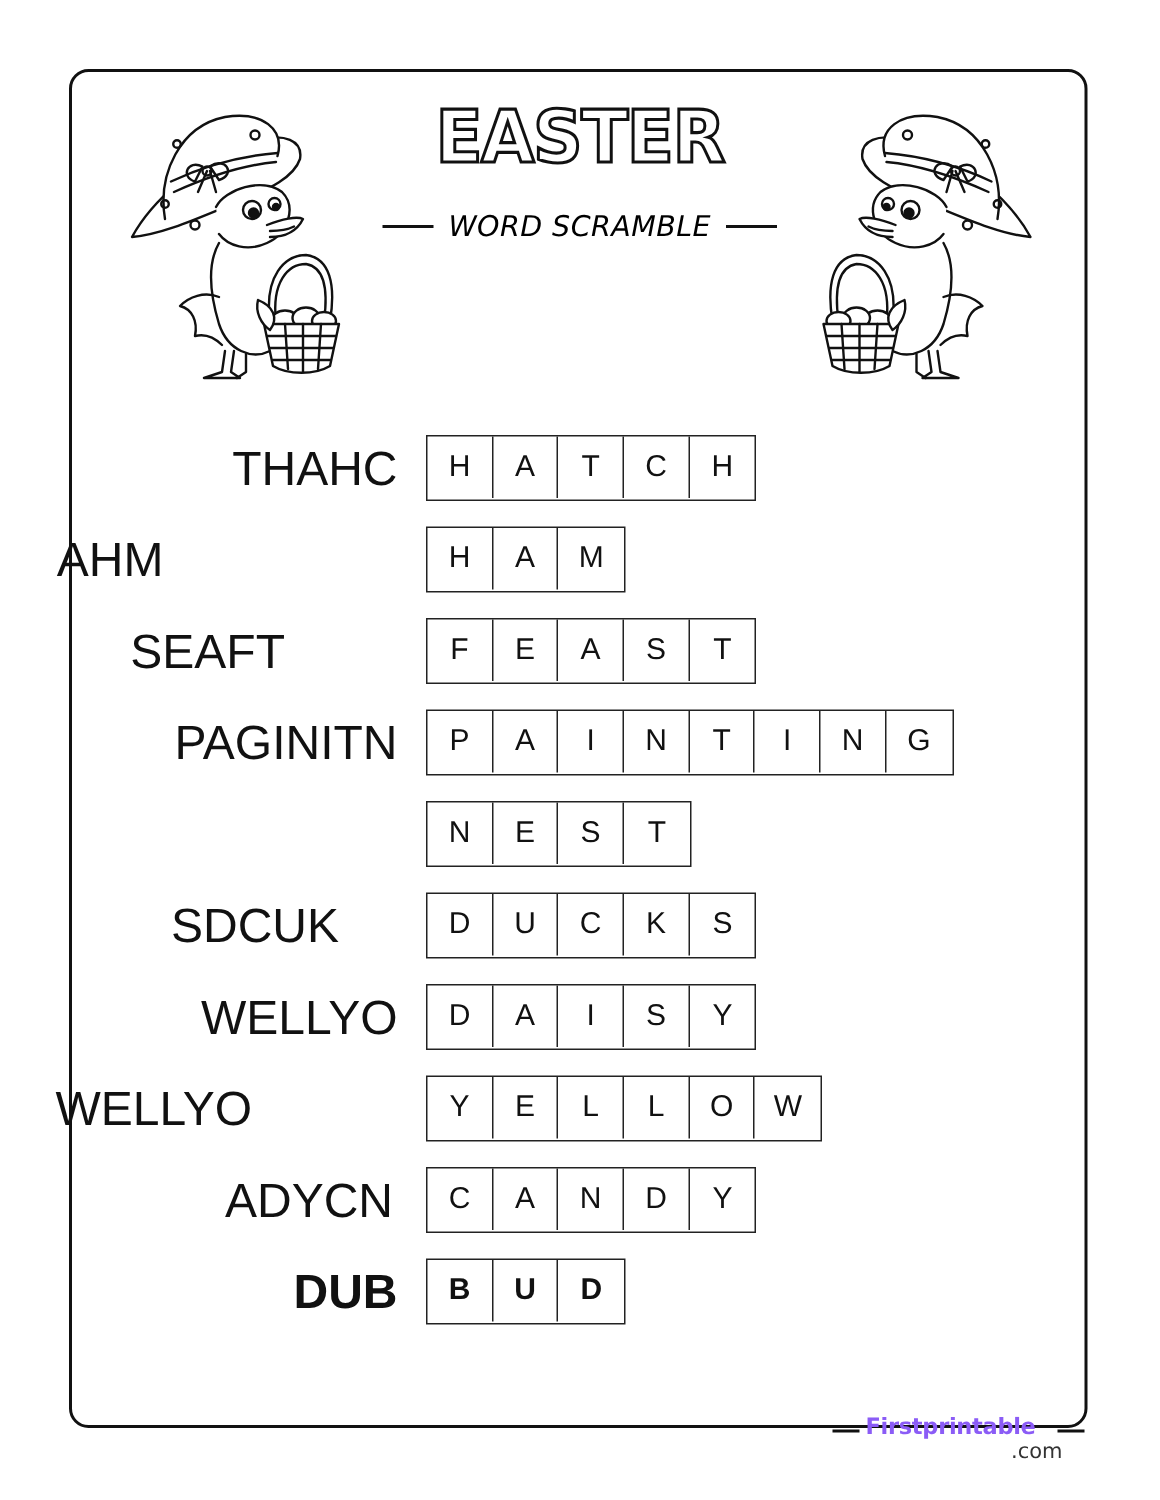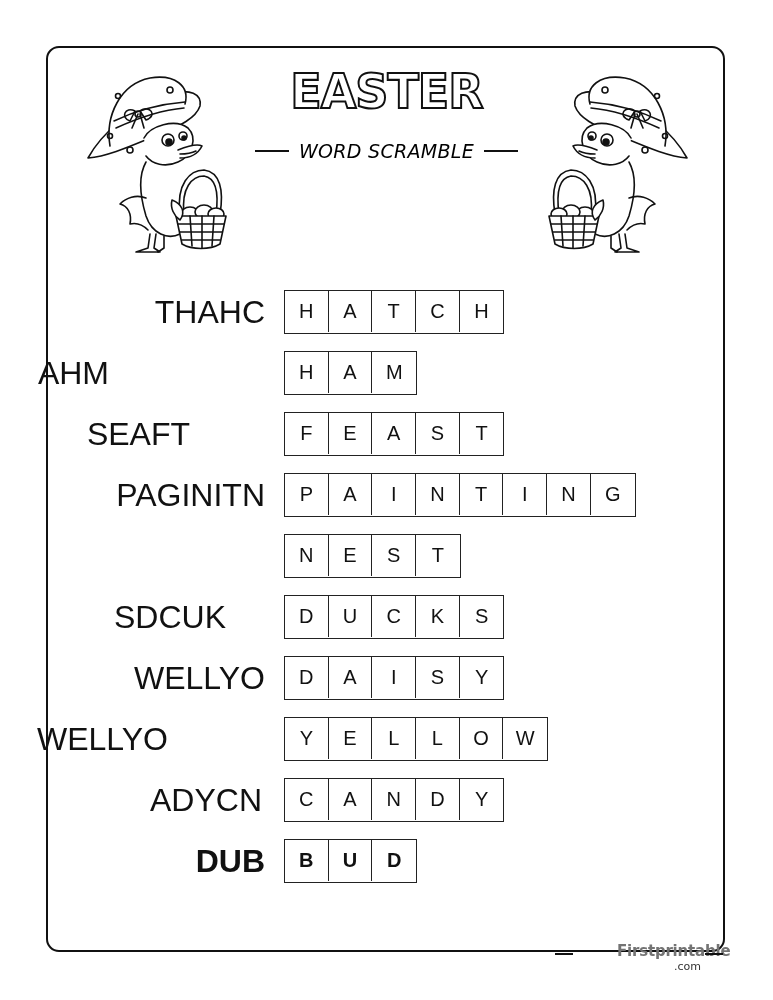--- a/index.html
+++ b/index.html
@@ -13,23 +13,23 @@
     .duck-left { left: 80px; top: 66px; width: 150px; height: 192px; }
     .duck-right { left: 545px; top: 66px; width: 150px; height: 192px; }
     .rows { position: absolute; left: 0; top: 290px; width: 773px; }
     .row { position: absolute; left: 0; height: 44px; display: flex; align-items: center; }
     .scrambled { position: absolute; right: 508px; width: 200px; text-align: right; font-family: "Liberation Sans", sans-serif; font-size: 32px; color: #111; line-height: 44px; }
     .boxes { position: absolute; left: 284px; top: 0; display: flex; height: 44px; border: 1.5px solid #222; box-sizing: border-box; }
     .box { width: 43.7px; height: 41px; border-right: 1.5px solid #222; box-sizing: border-box; display: flex; align-items: center; justify-content: center; font-family: "Liberation Sans", sans-serif; font-size: 20px; color: #111; }
     .box:last-child { border-right: none; }
     .brand { position: absolute; left: 555px; top: 938px; width: 175px; height: 40px; }
     .brand .line-l { position: absolute; left: 0; top: 15px; width: 18px; height: 2px; background: #111; }
-    .brand .name { position: absolute; left: 22px; top: 4px; font-family: "DejaVu Sans", sans-serif; font-weight: bold; font-size: 15px; color: #737373; letter-spacing: -0.2px; margin-left: 40px; }
+    .brand .name { position: absolute; left: 22px; top: 4px; font-family: "DejaVu Sans", sans-serif; font-weight: bold; font-size: 15px; color: #8b5cf6; letter-spacing: -0.2px; }
     .brand .line-r { position: absolute; left: 150px; top: 15px; width: 18px; height: 2px; background: #111; }
-    .brand .dotcom { position: absolute; left: 119px; top: 22px; font-family: "DejaVu Sans", sans-serif; font-size: 11px; color: #333; }
+    .brand .dotcom { position: absolute; left: 119px; top: 22px; font-family: "DejaVu Sans", sans-serif; font-size: 14px; color: #333; }
   </style>
 </head>
 <body>
 
 <div class="frame"></div>
 
 <div class="title">EASTER</div>
 
 <div class="subtitle-row">
   <span class="rule"></span>

